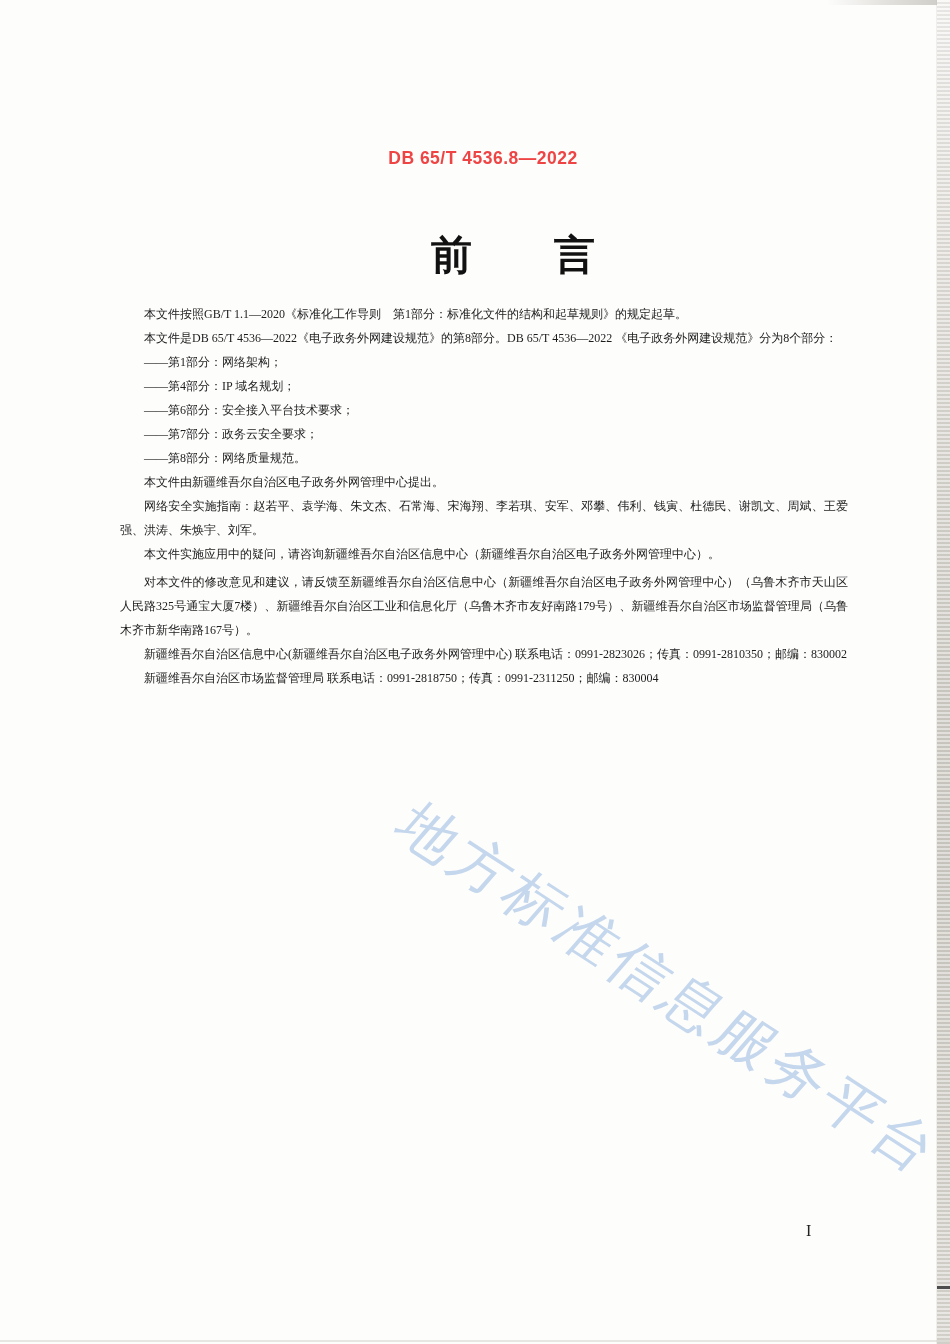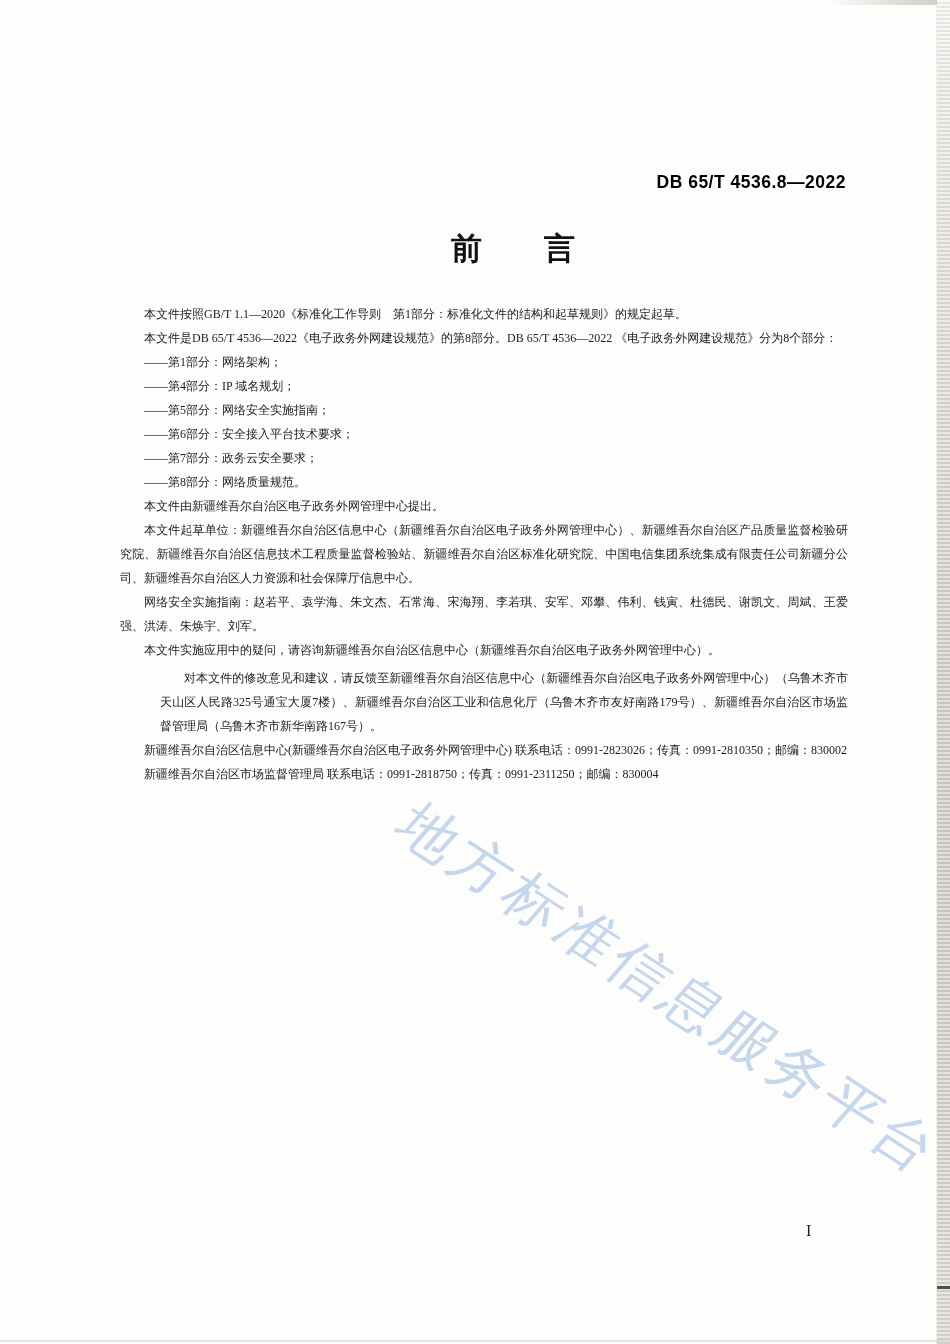--- a/index.html
+++ b/index.html
@@ -35,44 +35,44 @@
     background: linear-gradient(90deg, rgba(210,207,200,0) 0%, rgba(200,197,190,0.55) 60%, rgba(190,187,180,0.7) 100%);
   }
   .scan-bottom-line {
     position: absolute; bottom: 2px; left: 0; width: 950px; height: 2px;
     background: rgba(205,202,196,0.45);
   }
 
   
   .std-code {
     position: absolute; top: 148px; left: 120px; width: 726px;
-    text-align: right;
+    text-align: center;
     font-family: "Liberation Sans", "DejaVu Sans", sans-serif;
     font-weight: 700; font-size: 17.5px; letter-spacing: 0.5px;
-    color: #000000; z-index: 2; margin-top: 24px;
+    color: #ef4444; z-index: 2;
   }
 
   
   .doc-title {
     position: absolute; top: 228px; left: 150px; width: 726px;
     text-align: center;
     font-family: "Liberation Sans", "DejaVu Sans", sans-serif;
-    font-weight: 700; font-size: 31px; color: #111; z-index: 2;
+    font-weight: 700; font-size: 41px; color: #111; z-index: 2;
   }
 
   
   .content {
     position: absolute; top: 302px; left: 120px; width: 728px;
     font-size: 12px; line-height: 24px;
     text-align: justify;
     z-index: 2;
   }
   .content p { margin: 0; text-indent: 2em; }
   .content p.part-item { text-indent: 2em; }
-  .content p.sp-before { margin-top: 4px; margin-left: 40px; }
+  .content p.sp-before { margin-top: 4px; }
 
   
   .page-number {
     position: absolute; top: 1222px; left: 806px;
     font-size: 16px; color: #222; z-index: 2;
     font-family: "Liberation Serif", "DejaVu Serif", serif;
   }
 
   
   .watermark {
@@ -103,27 +103,25 @@
   <div class="std-code">DB 65/T 4536.8—2022</div>
 
   <div class="doc-title">前　　言</div>
 
   <div class="content">
     <p>本文件按照GB/T 1.1—2020《标准化工作导则　第1部分：标准化文件的结构和起草规则》的规定起草。</p>
     <p>本文件是DB 65/T 4536—2022《电子政务外网建设规范》的第8部分。DB 65/T 4536—2022 《电子政务外网建设规范》分为8个部分：</p>
 
     <p class="part-item">——第1部分：网络架构；</p>
     <p class="part-item">——第4部分：IP 域名规划；</p>
-    <p class="part-item">——第5部分：网络安全实施指南；</p>
     <p class="part-item">——第6部分：安全接入平台技术要求；</p>
     <p class="part-item">——第7部分：政务云安全要求；</p>
     <p class="part-item">——第8部分：网络质量规范。</p>
 
     <p>本文件由新疆维吾尔自治区电子政务外网管理中心提出。</p>
-    <p>本文件起草单位：新疆维吾尔自治区信息中心（新疆维吾尔自治区电子政务外网管理中心）、新疆维吾尔自治区产品质量监督检验研究院、新疆维吾尔自治区信息技术工程质量监督检验站、新疆维吾尔自治区标准化研究院、中国电信集团系统集成有限责任公司新疆分公司、新疆维吾尔自治区人力资源和社会保障厅信息中心。</p>
     <p>网络安全实施指南：赵若平、袁学海、朱文杰、石常海、宋海翔、李若琪、安军、邓攀、伟利、钱寅、杜德民、谢凯文、周斌、王爱强、洪涛、朱焕宇、刘军。</p>
     <p>本文件实施应用中的疑问，请咨询新疆维吾尔自治区信息中心（新疆维吾尔自治区电子政务外网管理中心）。</p>
     <p class="sp-before">对本文件的修改意见和建议，请反馈至新疆维吾尔自治区信息中心（新疆维吾尔自治区电子政务外网管理中心）（乌鲁木齐市天山区人民路325号通宝大厦7楼）、新疆维吾尔自治区工业和信息化厅（乌鲁木齐市友好南路179号）、新疆维吾尔自治区市场监督管理局（乌鲁木齐市新华南路167号）。</p>
     <p>新疆维吾尔自治区信息中心(新疆维吾尔自治区电子政务外网管理中心) 联系电话：0991-2823026；传真：0991-2810350；邮编：830002</p>
     <p>新疆维吾尔自治区市场监督管理局 联系电话：0991-2818750；传真：0991-2311250；邮编：830004</p>
   </div>
 
   <div class="page-number">I</div>
 
 </div>

